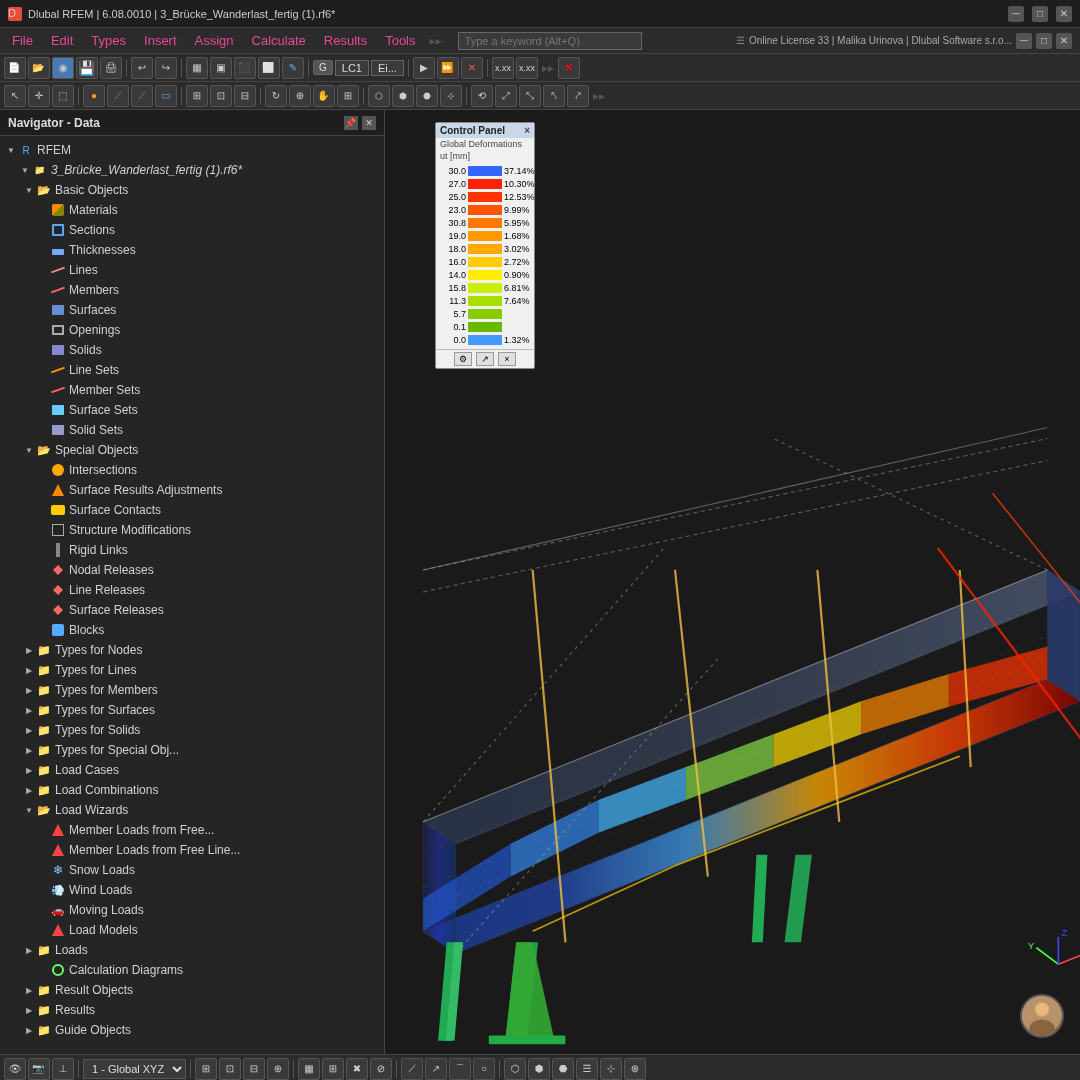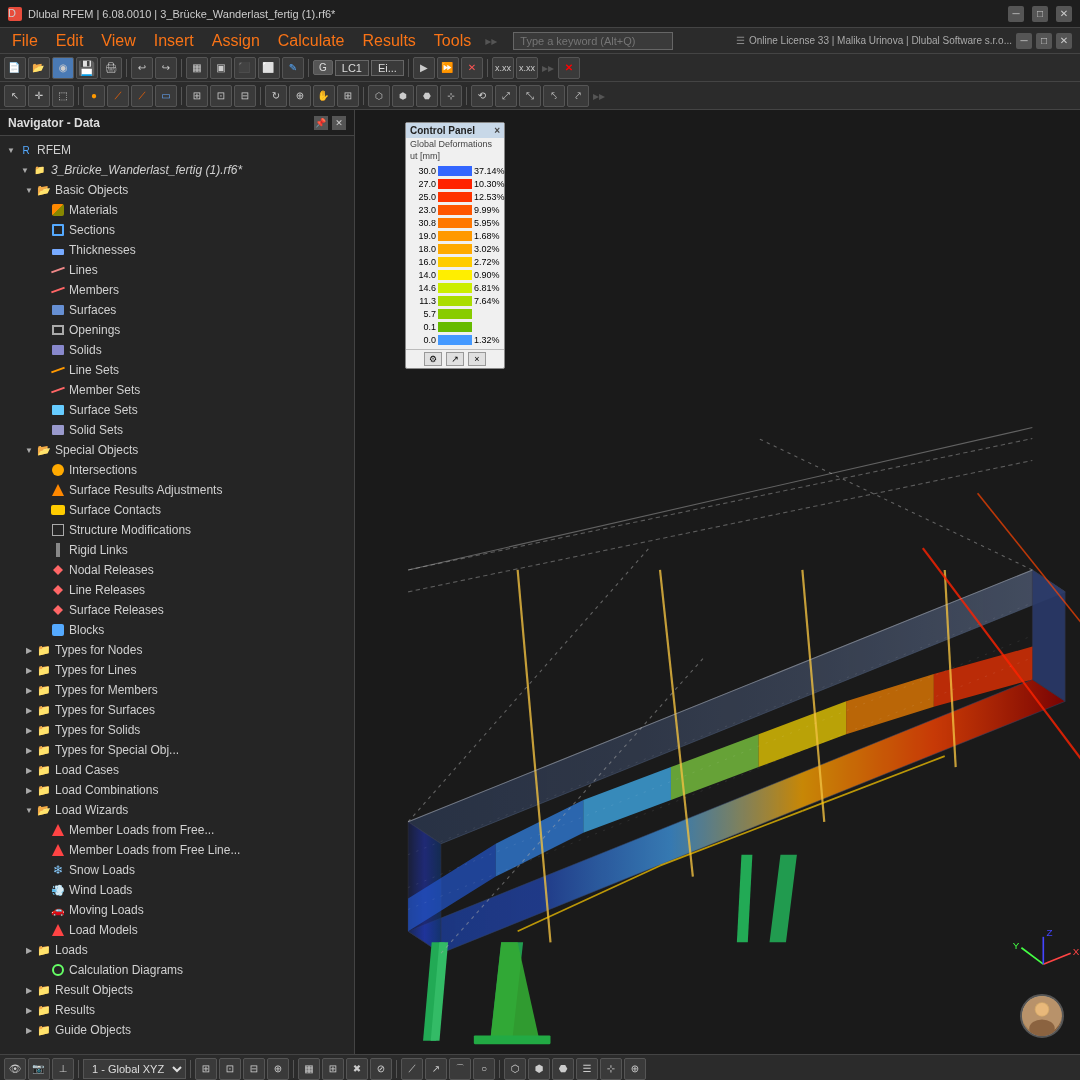--- a/index.html
+++ b/index.html
@@ -44,22 +44,22 @@
       background: #555;
       border: none;
       color: #ccc;
       font-size: 10px;
       cursor: pointer;
       display: flex; align-items: center; justify-content: center;
       border-radius: 2px;
     }
     .menu-item {
       padding: 2px 8px;
-      font-size: 16px;
-      color: #f97316;
+      font-size: 13px;
+      color: #ec4899;
       cursor: pointer;
       border-radius: 2px;
     }
 
     
     .toolbar {
       height: 28px;
       background: #2b2b2b;
       display: flex;
       align-items: center;
@@ -94,21 +94,21 @@
     }
 
     
     .main-layout {
       display: flex;
       height: calc(1080px - 28px - 24px - 28px - 28px - 28px);
     }
 
     
     .navigator {
-      width: 355px;
+      width: 385px;
       background: #252525;
       border-right: 1px solid #444;
       display: flex;
       flex-direction: column;
       overflow: hidden;
     }
     .navigator-header {
       height: 26px;
       background: #1e1e1e;
       display: flex;
@@ -325,21 +325,21 @@
     }
 
     
     .title-search {
       height: 18px;
       background: #3a3a3a;
       border: 1px solid #666;
       color: #ddd;
       font-size: 11px;
       padding: 0 6px;
-      width: 160px;
+      width: 184px;
     }
 
     
     .online-bar {
       display: flex;
       align-items: center;
       gap: 4px;
       font-size: 10px;
       color: #bbb;
       flex: 1;
@@ -381,21 +381,21 @@
     <button class="title-btn">─</button>
     <button class="title-btn">□</button>
     <button class="title-btn close">✕</button>
   </div>
 </div>
 
 <div class="menu-search-row">
   <div class="menu-left">
     <span class="menu-item">File</span>
     <span class="menu-item">Edit</span>
-    <span class="menu-item">View</span>
+    <span class="menu-item">Types</span>
     <span class="menu-item">Insert</span>
     <span class="menu-item">Assign</span>
     <span class="menu-item">Calculate</span>
     <span class="menu-item">Results</span>
     <span class="menu-item">Tools</span>
     <span style="color:#555;margin:0 4px;">▸▸</span>
   </div>
   <div class="menu-right">
     <input class="title-search" type="text" placeholder="Type a keyword (Alt+Q)" style="">
     <div class="online-bar">
@@ -993,21 +993,21 @@
             <span class="cp-value">16.0</span>
             <div class="cp-color-bar" style="background: rgb(255, 204, 0);"></div>
             <span class="cp-percent">2.72%</span>
           </div>
           <div class="cp-row">
             <span class="cp-value">14.0</span>
             <div class="cp-color-bar" style="background: rgb(255, 238, 0);"></div>
             <span class="cp-percent">0.90%</span>
           </div>
           <div class="cp-row">
-            <span class="cp-value">14.6</span>
+            <span class="cp-value">15.8</span>
             <div class="cp-color-bar" style="background: rgb(204, 238, 0);"></div>
             <span class="cp-percent">6.81%</span>
           </div>
           <div class="cp-row">
             <span class="cp-value">11.3</span>
             <div class="cp-color-bar" style="background: rgb(170, 221, 0);"></div>
             <span class="cp-percent">7.64%</span>
           </div>
           <div class="cp-row">
             <span class="cp-value">5.7</span>

